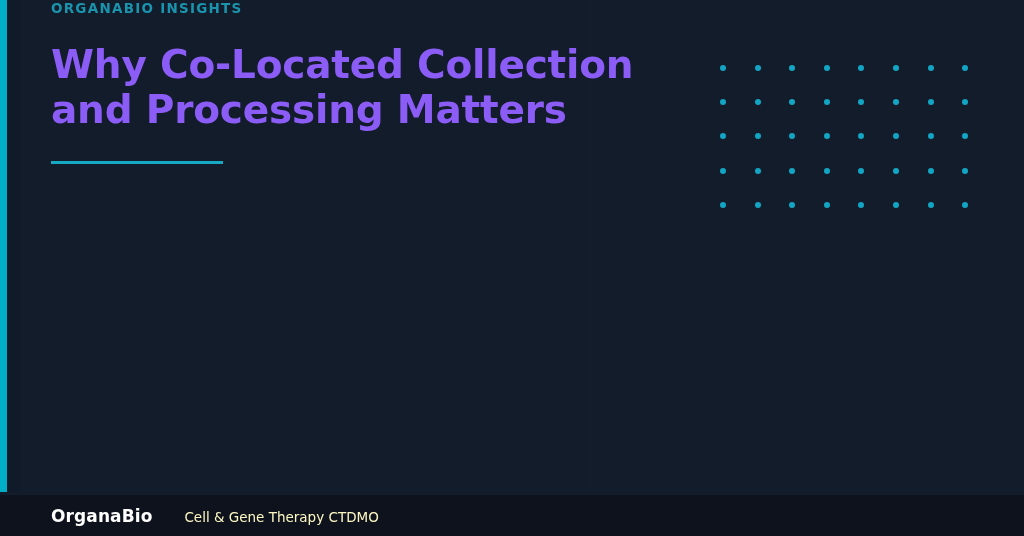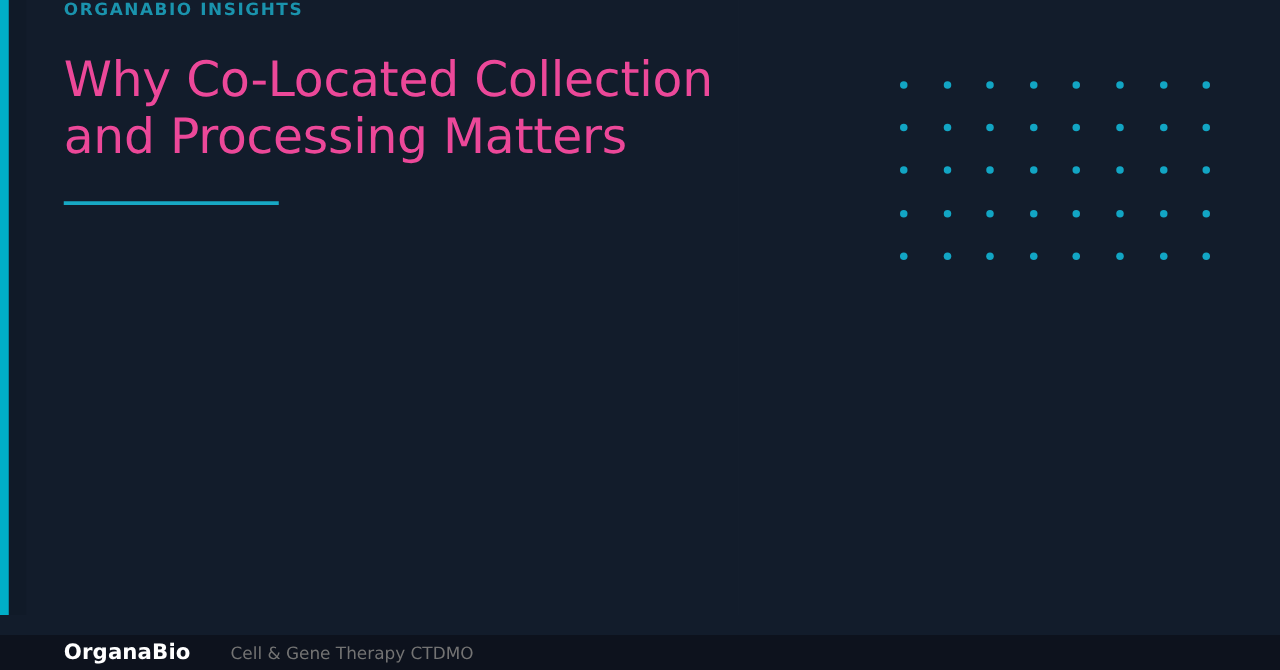--- a/index.html
+++ b/index.html
@@ -58,23 +58,23 @@
   .eyebrow {
     font-size: 13.5px;
     font-weight: 600;
     letter-spacing: 1.25px;
     color: #1a93ad;
     line-height: 1.2;
   }
   .title {
     margin-top: 26px;
     font-size: 39px;
-    font-weight: 400;
+    font-weight: 700;
     line-height: 1.16;
-    color: #ec4899;
+    color: #8b5cf6;
     letter-spacing: -0.2px;
     max-width: 600px;
   }
   .rule {
     margin-top: 28px;
     width: 172px;
     height: 3px;
     background: #17a8c4;
   }
   .subtitle {
@@ -101,40 +101,40 @@
     border-radius: 50%;
     background: #12a5c4;
   }
 
   
   .footer {
     position: absolute;
     left: 0;
     bottom: 0;
     width: 1024px;
-    height: 28px;
+    height: 41px;
     background: #0d121d;
     display: flex;
     align-items: center;
   }
   .footer-inner {
     display: flex;
     align-items: baseline;
     padding-left: 51px;
   }
   .brand {
     font-size: 17px;
     font-weight: 700;
     color: #ffffff;
     letter-spacing: 0.1px;
   }
   .tagline {
     margin-left: 32px;
     font-size: 13.5px;
-    color: #737373;
+    color: #fef9c3;
     font-weight: 400;
   }
 </style>
 </head>
 <body>
 
 <div class="slide">
 
   <div class="bg-left-tint"></div>
   <div class="bg-mid-seam"></div>

